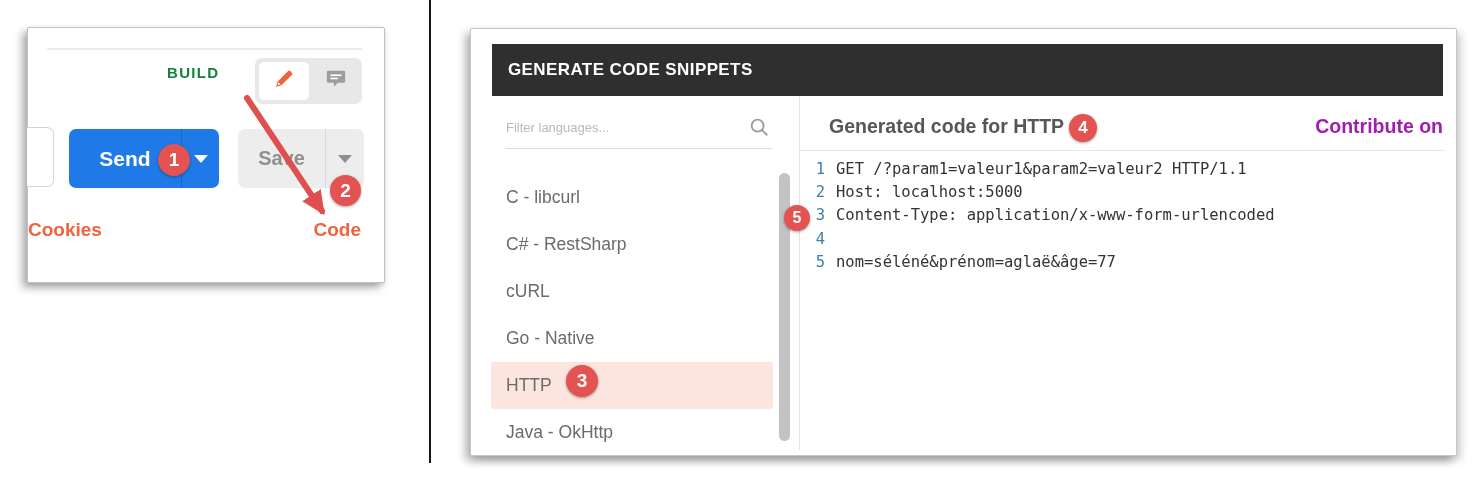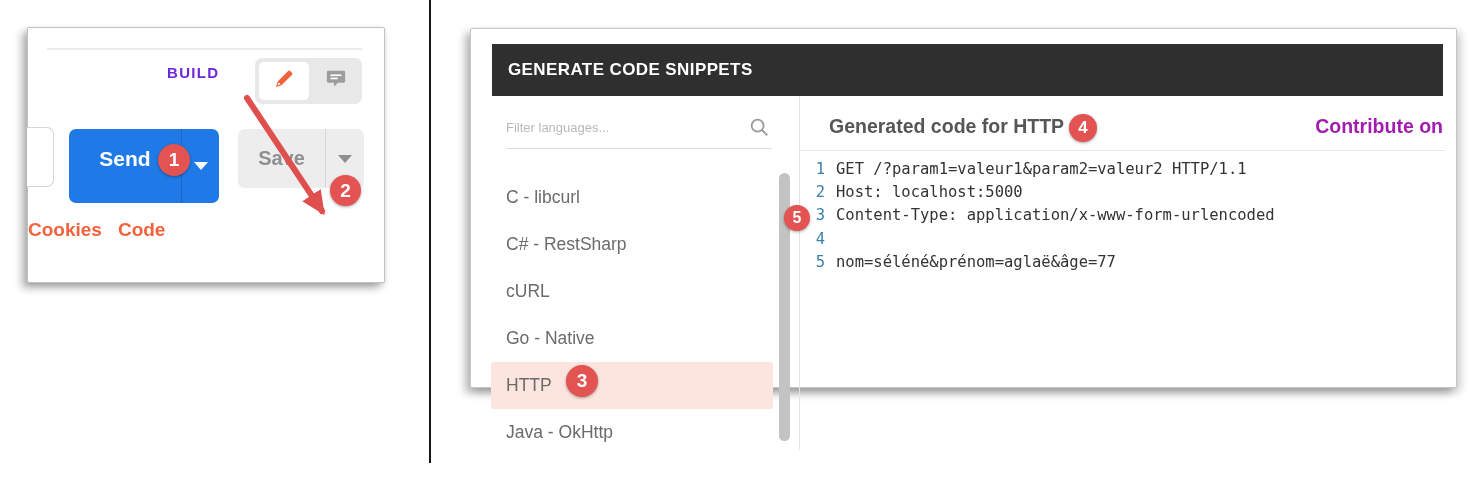--- a/index.html
+++ b/index.html
@@ -12,50 +12,50 @@
   .left-panel {
     position: absolute; left: 27px; top: 27px; width: 358px; height: 256px;
     background: #fff; border: 1px solid #c2c2c2; border-radius: 2px;
     box-shadow: -5px 5px 8px rgba(0,0,0,0.30), 0 2px 5px rgba(0,0,0,0.12);
   }
   .lp-topline { position: absolute; left: 19px; top: 20px; width: 315px; height: 2px; background: #ebebeb; }
   .url-field-stub {
     position: absolute; left: -1px; top: 99px; width: 27px; height: 60px;
     background: #fff; border: 1px solid #d5d5d5; border-left: none; border-radius: 0 7px 7px 0;
   }
-  .build-label { position: absolute; left: 139px; top: 36px; font-size: 15px; font-weight: 600; color: #6d28d9; letter-spacing: 1.3px; }
+  .build-label { position: absolute; left: 139px; top: 36px; font-size: 15px; font-weight: 600; color: #15803d; letter-spacing: 1.3px; }
   .seg-control { position: absolute; left: 227px; top: 30px; width: 107px; height: 46px; background: #e8e8e8; border-radius: 7px; display: flex; align-items: center; }
   .seg-edit { margin-left: 4px; width: 50px; height: 38px; background: #fff; border-radius: 5px; display: flex; align-items: center; justify-content: center; }
   .seg-comment { flex: 1; display: flex; align-items: center; justify-content: center; }
 
-  .send-btn { position: absolute; left: 41px; top: 101px; width: 150px; height: 74px; background: #1f7ae8; border-radius: 7px; display: flex; color: #fff; cursor: pointer; }
+  .send-btn { position: absolute; left: 41px; top: 101px; width: 150px; height: 59px; background: #1f7ae8; border-radius: 7px; display: flex; color: #fff; cursor: pointer; }
   .send-label { flex: 1; text-align: center; line-height: 59px; font-size: 21px; font-weight: 600; }
   .send-caret { width: 38px; border-left: 1px solid rgba(12,70,150,0.35); display: flex; align-items: center; justify-content: center; }
   .save-btn { position: absolute; left: 210px; top: 101px; width: 126px; height: 59px; background: #ededed; border-radius: 7px; display: flex; color: #8f8f8f; }
   .save-label { flex: 1; text-align: center; line-height: 59px; font-size: 20px; font-weight: 600; }
   .save-caret { width: 39px; border-left: 1px solid #d8d8d8; display: flex; align-items: center; justify-content: center; }
   .tri-down-white { width: 0; height: 0; border-left: 7px solid transparent; border-right: 7px solid transparent; border-top: 8px solid #ffffff; }
   .tri-down-gray { width: 0; height: 0; border-left: 7px solid transparent; border-right: 7px solid transparent; border-top: 8px solid #8f8f8f; }
 
-  .lp-links { position: absolute; left: 0; top: 191px; width: 100%; display: flex; justify-content: flex-start; gap: 16px; padding-right: 23px; font-size: 19px; font-weight: 600; color: #f0633c; }
+  .lp-links { position: absolute; left: 0; top: 191px; width: 100%; display: flex; justify-content: space-between; gap: 16px; padding-right: 23px; font-size: 19px; font-weight: 600; color: #f0633c; }
   .lp-links span { cursor: pointer; }
 
   .tutorial-arrow { position: absolute; left: 0; top: 0; pointer-events: none; }
 
   
   .ann { position: absolute; background: #e25352; border-radius: 50%; color: #fff; display: flex; align-items: center; justify-content: center; font-weight: 600; box-shadow: 0 1px 3px rgba(0,0,0,0.35); z-index: 5; }
   .ann1 { left: 130px; top: 116px; width: 32px; height: 32px; font-size: 19px; }
   .ann2 { left: 302px; top: 147px; width: 31px; height: 31px; font-size: 19px; }
   .ann3 { left: 95px;  top: 336px; width: 32px; height: 32px; font-size: 19px; }
   .ann4 { left: 598px; top: 85px;  width: 28px; height: 28px; font-size: 17px; }
   .ann5 { left: 313px; top: 176px; width: 26px; height: 26px; font-size: 16px; }
 
   
   .right-panel {
-    position: absolute; left: 470px; top: 28px; width: 987px; height: 360px;
+    position: absolute; left: 470px; top: 28px; width: 987px; height: 428px;
     background: #fff; border: 1px solid #c6c6c6; border-radius: 2px;
     box-shadow: -5px 5px 9px rgba(0,0,0,0.28), 4px 4px 8px rgba(0,0,0,0.18);
   }
   .dlg-header { position: absolute; left: 21px; top: 15px; width: 951px; height: 52px; background: #2f2f2f; color: #fff; font-size: 17px; font-weight: 600; letter-spacing: 0.4px; line-height: 52px; padding-left: 16px; }
 
   .filter-wrap { position: absolute; left: 35px; top: 80px; width: 266px; height: 40px; border-bottom: 1px solid #dcdcdc; }
   .filter-input { width: 230px; height: 36px; border: none; outline: none; font-size: 13px; color: #555; font-family: "Liberation Sans", sans-serif; background: transparent; }
   .filter-input::placeholder { color: #b9b9b9; opacity: 1; }
   .search-icon { position: absolute; right: 2px; top: 7px; }
 

